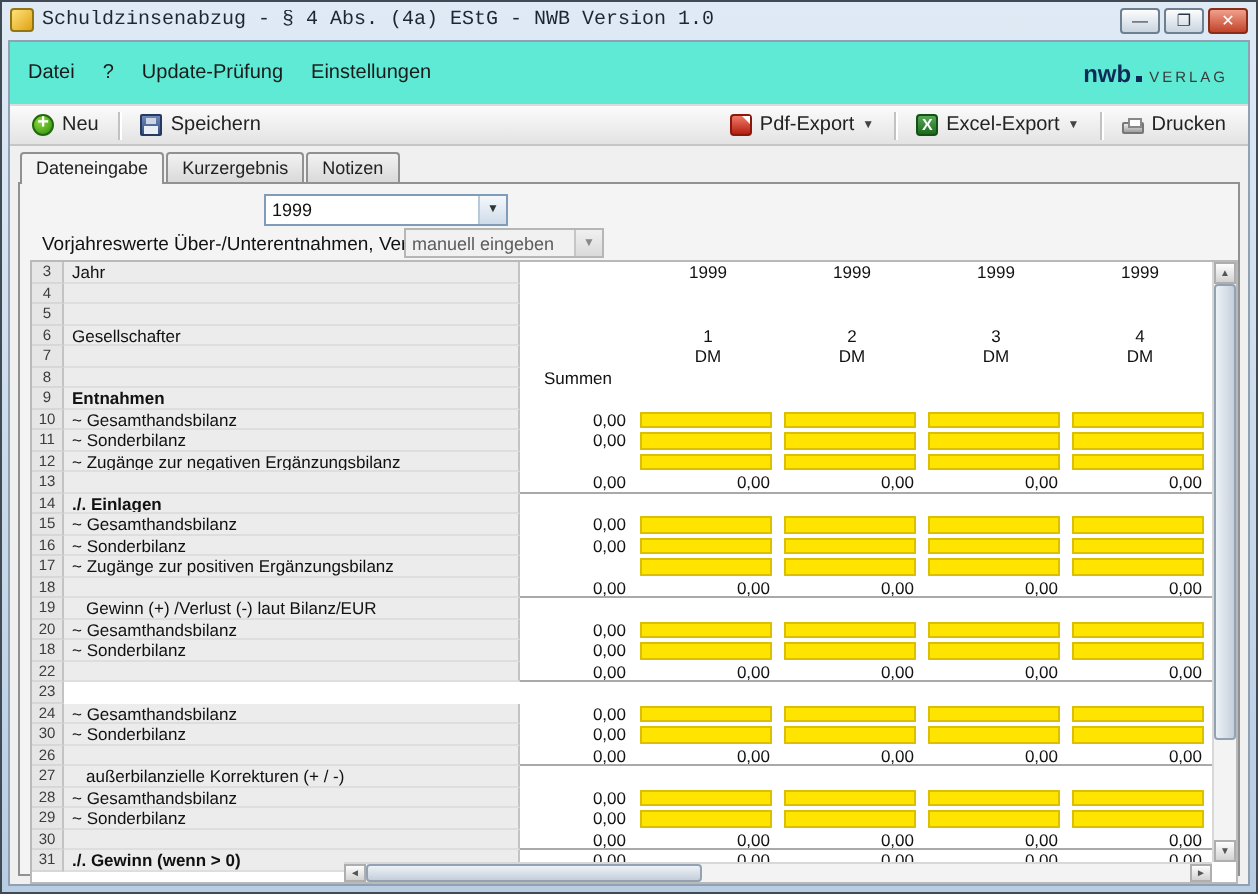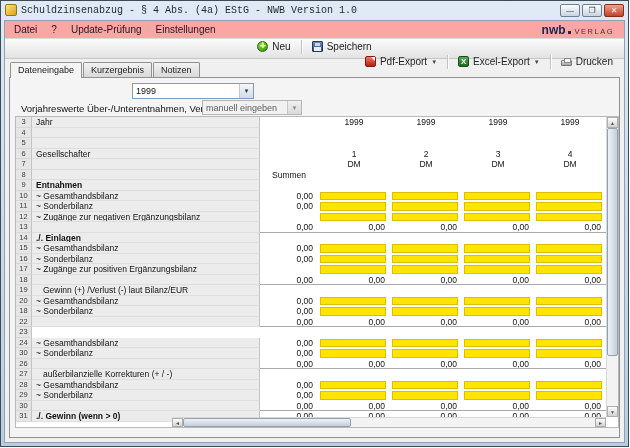--- a/index.html
+++ b/index.html
@@ -16,32 +16,32 @@
   .win-buttons { margin-left:auto; display:flex; gap:2px; }
   .wbtn { width:20px; height:13px; border:1px solid #6e7f90; border-radius:2px;
           background:linear-gradient(#fdfdfd,#c9d4df); font-size:8px; line-height:11px;
           text-align:center; color:#2a3744; }
   .wbtn.close { background:linear-gradient(#f0a08c,#c2432a); color:#fff; border-color:#8a2c18; }
 
   .client { position:absolute; left:3px; right:3px; top:19px; bottom:3px;
             background:#f0f0f0; border:1px solid #8fa1b3; display:flex; flex-direction:column; }
 
   
-  .menubar { height:18px; background:#fca5a5; border-bottom:1px solid #dcdcdc;
+  .menubar { height:32px; background:#5eead4; border-bottom:1px solid #dcdcdc;
              display:flex; align-items:center; padding:0 2px; font-size:10px; color:#1a1a1a; }
   .menu-item { padding:1px 7px; cursor:default; }
   .brand { margin-left:auto; display:flex; align-items:baseline; gap:4px; padding-right:8px; }
   .brand-name { font-weight:bold; font-size:12px; color:#0d2b56; letter-spacing:0; }
   .brand-dot { width:3px; height:3px; background:#0d2b56; display:inline-block; margin-left:-2px; }
   .brand-suffix { font-size:7.5px; letter-spacing:1.5px; color:#3a3a3a; }
 
   
   .toolbar { height:20px; background:linear-gradient(#fbfbfb,#e3e3e3);
              border-bottom:1px solid #c6c6c6; display:flex; align-items:center;
-             padding:0 4px; font-size:10px; color:#222;flex-direction:column; }
+             padding:0 4px; font-size:10px; color:#222; }
   .tb-group { display:flex; align-items:center; }
   .tb-group.right { margin-left:auto; }
   .tb-btn { display:flex; align-items:center; padding:1px 6px; border:1px solid transparent;
             border-radius:2px; cursor:default; white-space:nowrap; }
   .tb-sep { width:1px; height:14px; background:#c2c2c2; box-shadow:1px 0 0 #ffffff; margin:0 3px; }
   .tb-caret { font-size:6px; color:#444; margin-left:4px; }
 
   .tbico { width:11px; height:11px; display:inline-block; margin-right:4px; position:relative; flex:none; }
   .tbico.new { border-radius:50%; background:radial-gradient(circle at 35% 30%,#8fdc3a,#2e8b12); border:1px solid #216a0c; }
   .tbico.new::after { content:"+"; position:absolute; left:0; right:0; top:-2px; text-align:center;

